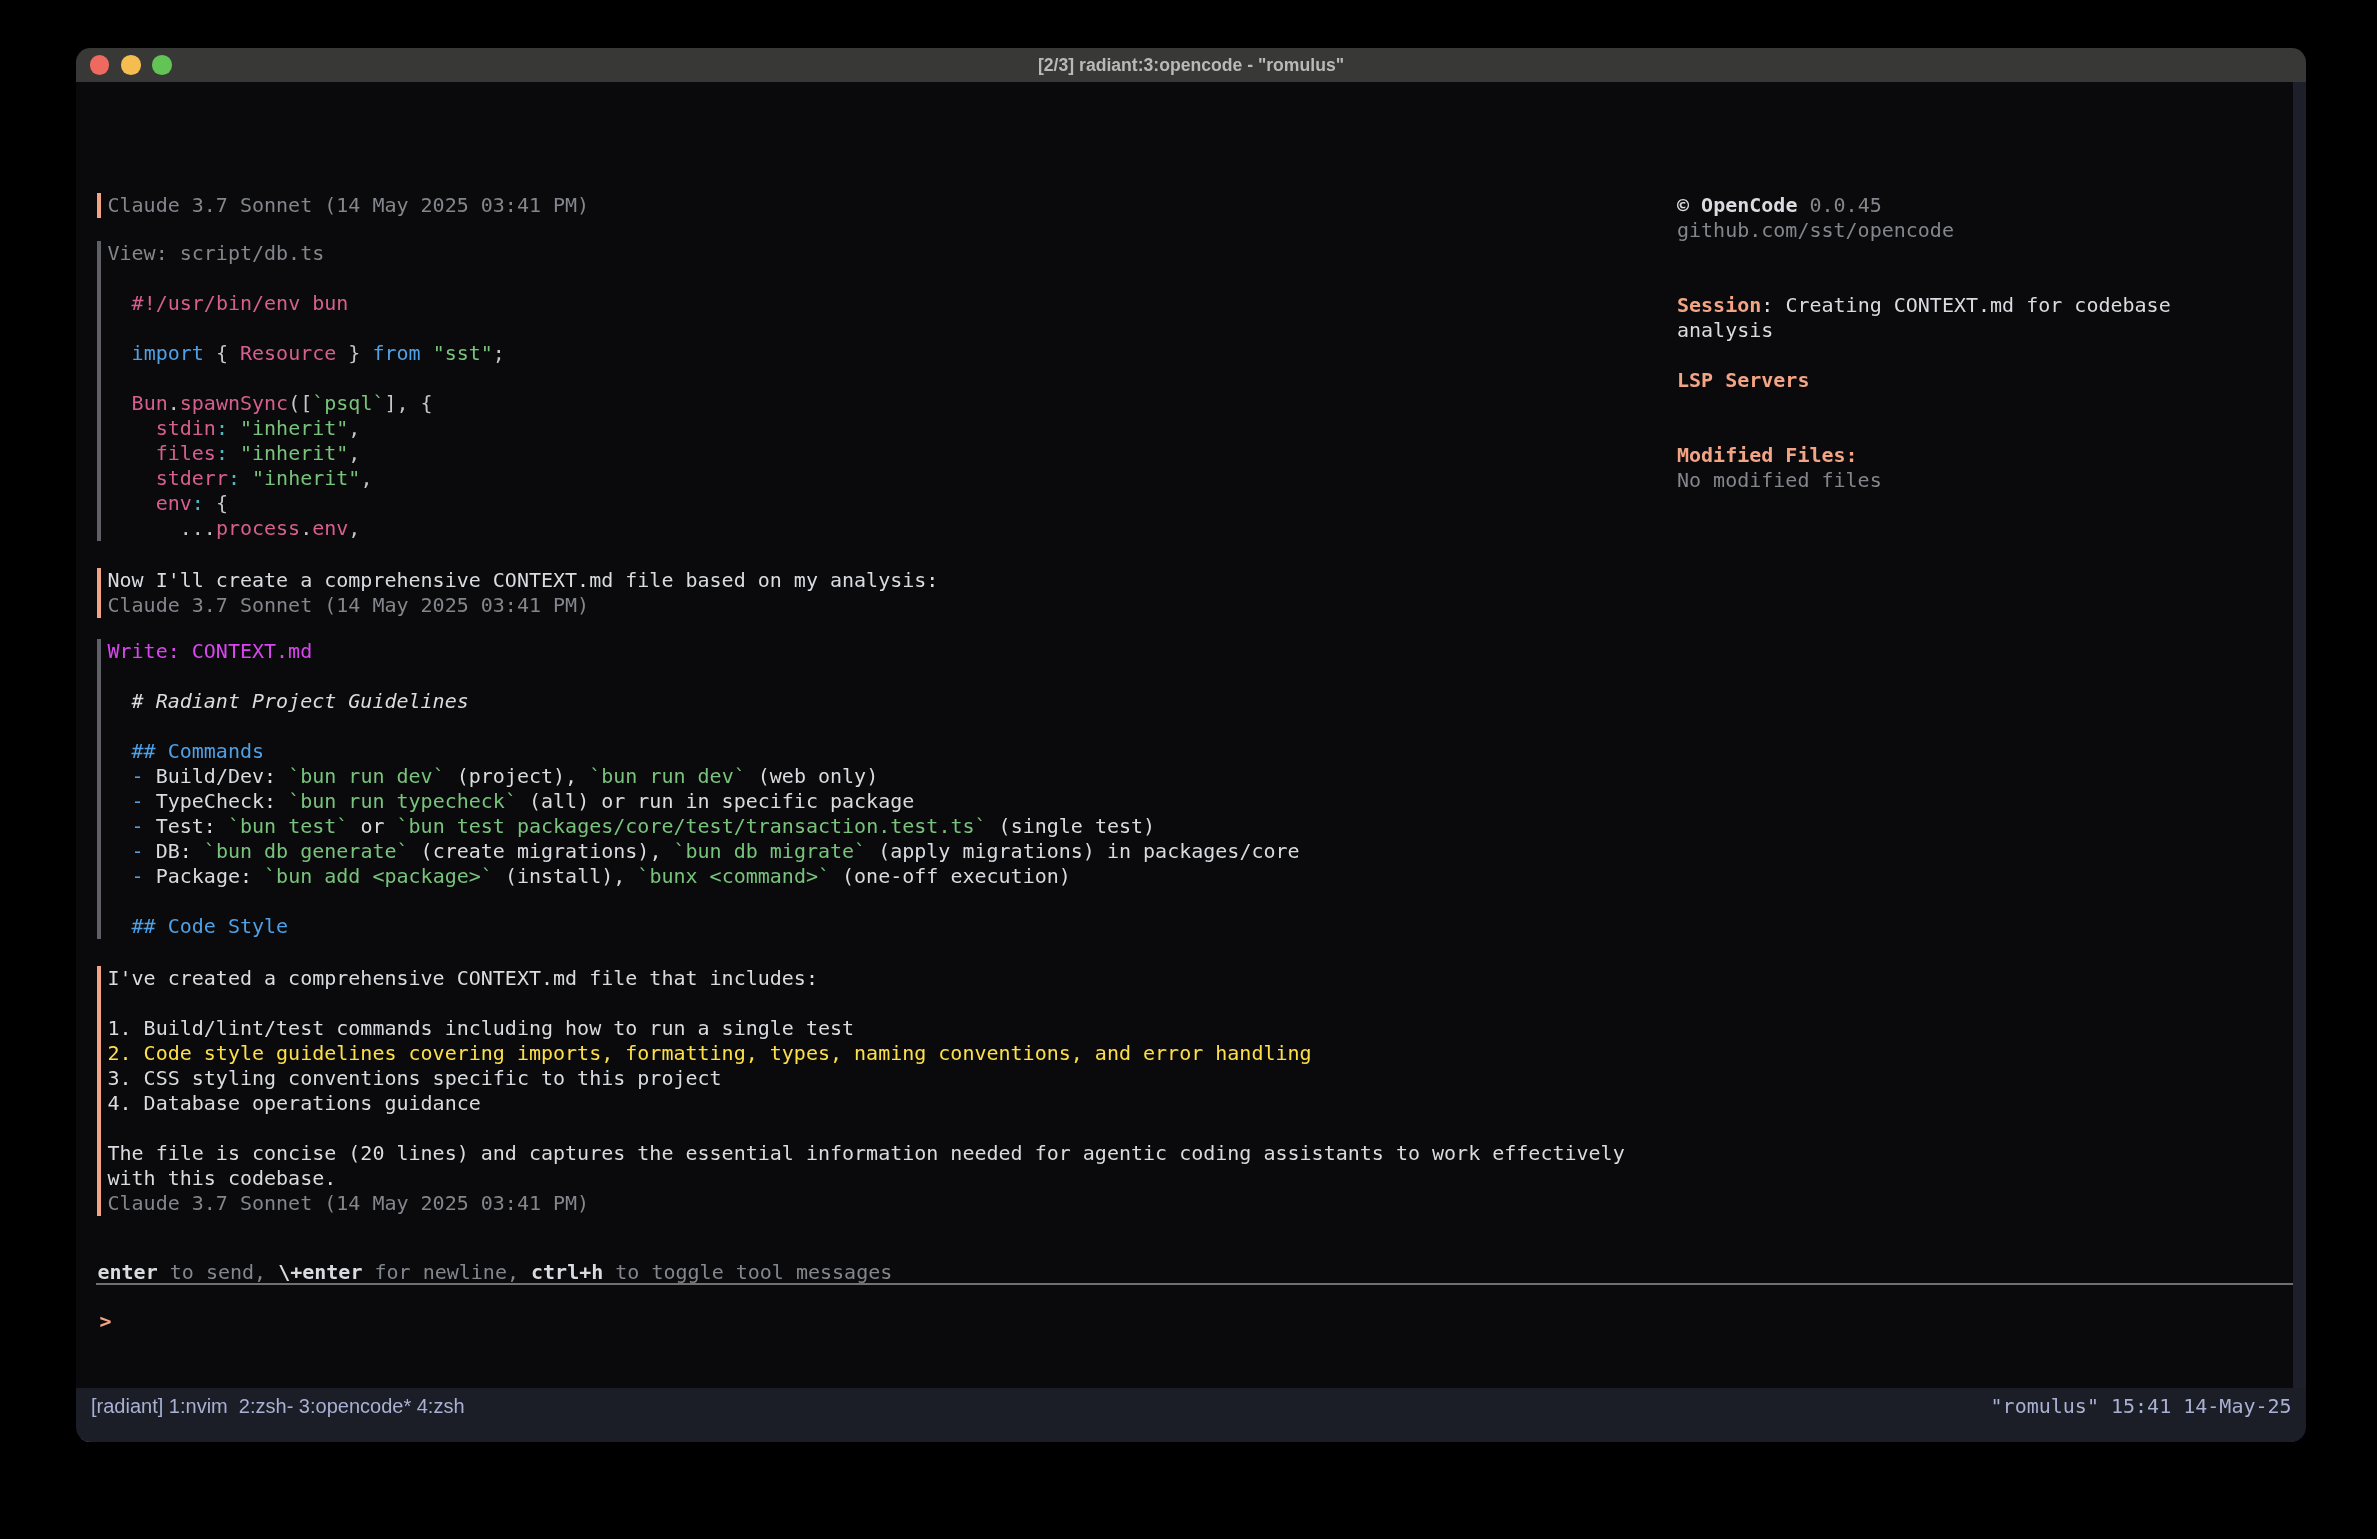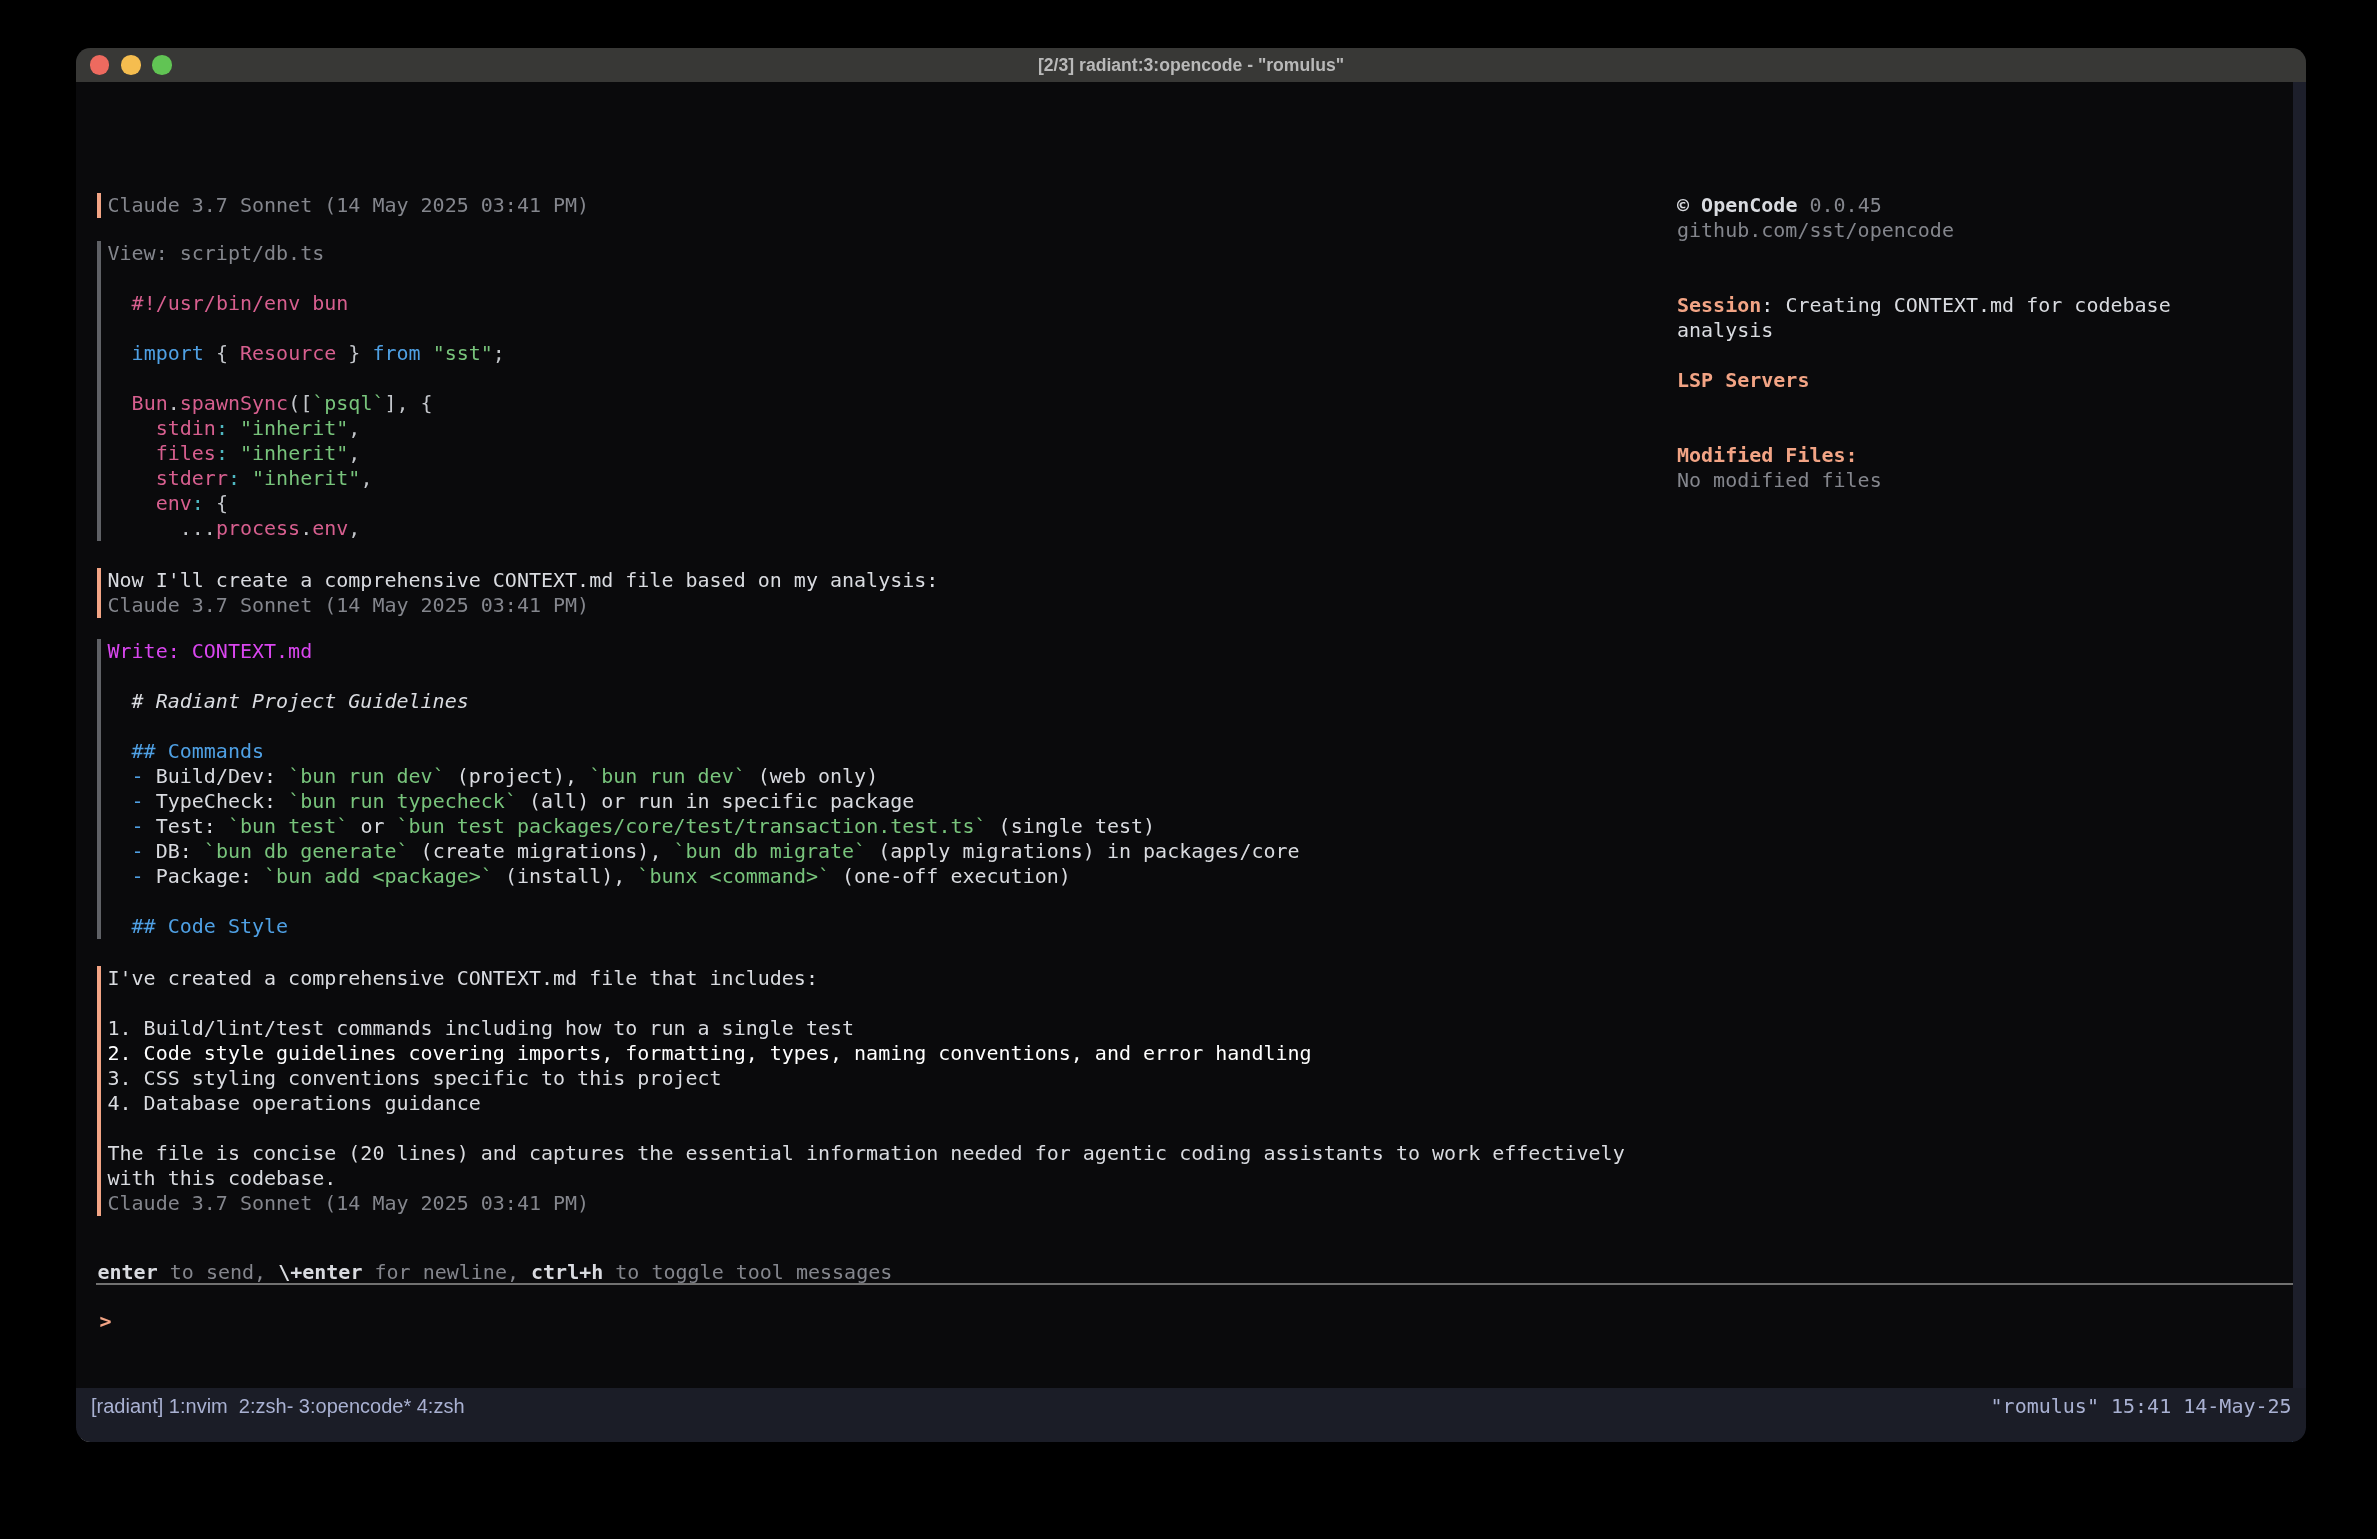--- a/index.html
+++ b/index.html
@@ -82,21 +82,21 @@
           <div class="tline"><span style="color: rgb(195, 198, 203);">  </span><span style="color: rgb(79, 160, 228);">- </span><span style="color: rgb(217, 219, 224);">Test: </span><span style="color: rgb(120, 196, 124);">`bun test`</span><span style="color: rgb(217, 219, 224);"> or </span><span style="color: rgb(120, 196, 124);">`bun test packages/core/test/transaction.test.ts`</span><span style="color: rgb(217, 219, 224);"> (single test)</span></div>
           <div class="tline"><span style="color: rgb(195, 198, 203);">  </span><span style="color: rgb(79, 160, 228);">- </span><span style="color: rgb(217, 219, 224);">DB: </span><span style="color: rgb(120, 196, 124);">`bun db generate`</span><span style="color: rgb(217, 219, 224);"> (create migrations), </span><span style="color: rgb(120, 196, 124);">`bun db migrate`</span><span style="color: rgb(217, 219, 224);"> (apply migrations) in packages/core</span></div>
           <div class="tline"><span style="color: rgb(195, 198, 203);">  </span><span style="color: rgb(79, 160, 228);">- </span><span style="color: rgb(217, 219, 224);">Package: </span><span style="color: rgb(120, 196, 124);">`bun add &lt;package&gt;`</span><span style="color: rgb(217, 219, 224);"> (install), </span><span style="color: rgb(120, 196, 124);">`bunx &lt;command&gt;`</span><span style="color: rgb(217, 219, 224);"> (one-off execution)</span></div>
           <div class="tline">&nbsp;</div>
           <div class="tline"><span style="color: rgb(79, 160, 228);">  ## Code Style</span></div>
         </div>
         <div class="block" style="border-left-color: rgb(242, 164, 133); margin-top: 27px;">
           <div class="tline"><span style="color: rgb(217, 219, 224);">I've created a comprehensive CONTEXT.md file that includes:</span></div>
           <div class="tline">&nbsp;</div>
           <div class="tline"><span style="color: rgb(217, 219, 224);">1. Build/lint/test commands including how to run a single test</span></div>
-          <div class="tline"><span style="color: #ffffff;">2. Code style guidelines covering imports, formatting, types, naming conventions, and error handling</span></div>
+          <div class="tline"><span style="color: #fde047;">2. Code style guidelines covering imports, formatting, types, naming conventions, and error handling</span></div>
           <div class="tline"><span style="color: rgb(217, 219, 224);">3. CSS styling conventions specific to this project</span></div>
           <div class="tline"><span style="color: rgb(217, 219, 224);">4. Database operations guidance</span></div>
           <div class="tline">&nbsp;</div>
           <div class="tline"><span style="color: rgb(217, 219, 224);">The file is concise (20 lines) and captures the essential information needed for agentic coding assistants to work effectively</span></div>
           <div class="tline"><span style="color: rgb(217, 219, 224);">with this codebase.</span></div>
           <div class="tline"><span style="color: rgb(132, 134, 141);">Claude 3.7 Sonnet (14 May 2025 03:41 PM)</span></div>
         </div>
       </div>
     <div class="sidebar mono" id="sidebar">
         <div class="tline"><span style="color: rgb(217, 219, 224); font-weight: 700;">© </span><span style="color: rgb(217, 219, 224); font-weight: 700;">OpenCode</span><span style="color: rgb(132, 134, 141);"> 0.0.45</span></div>

